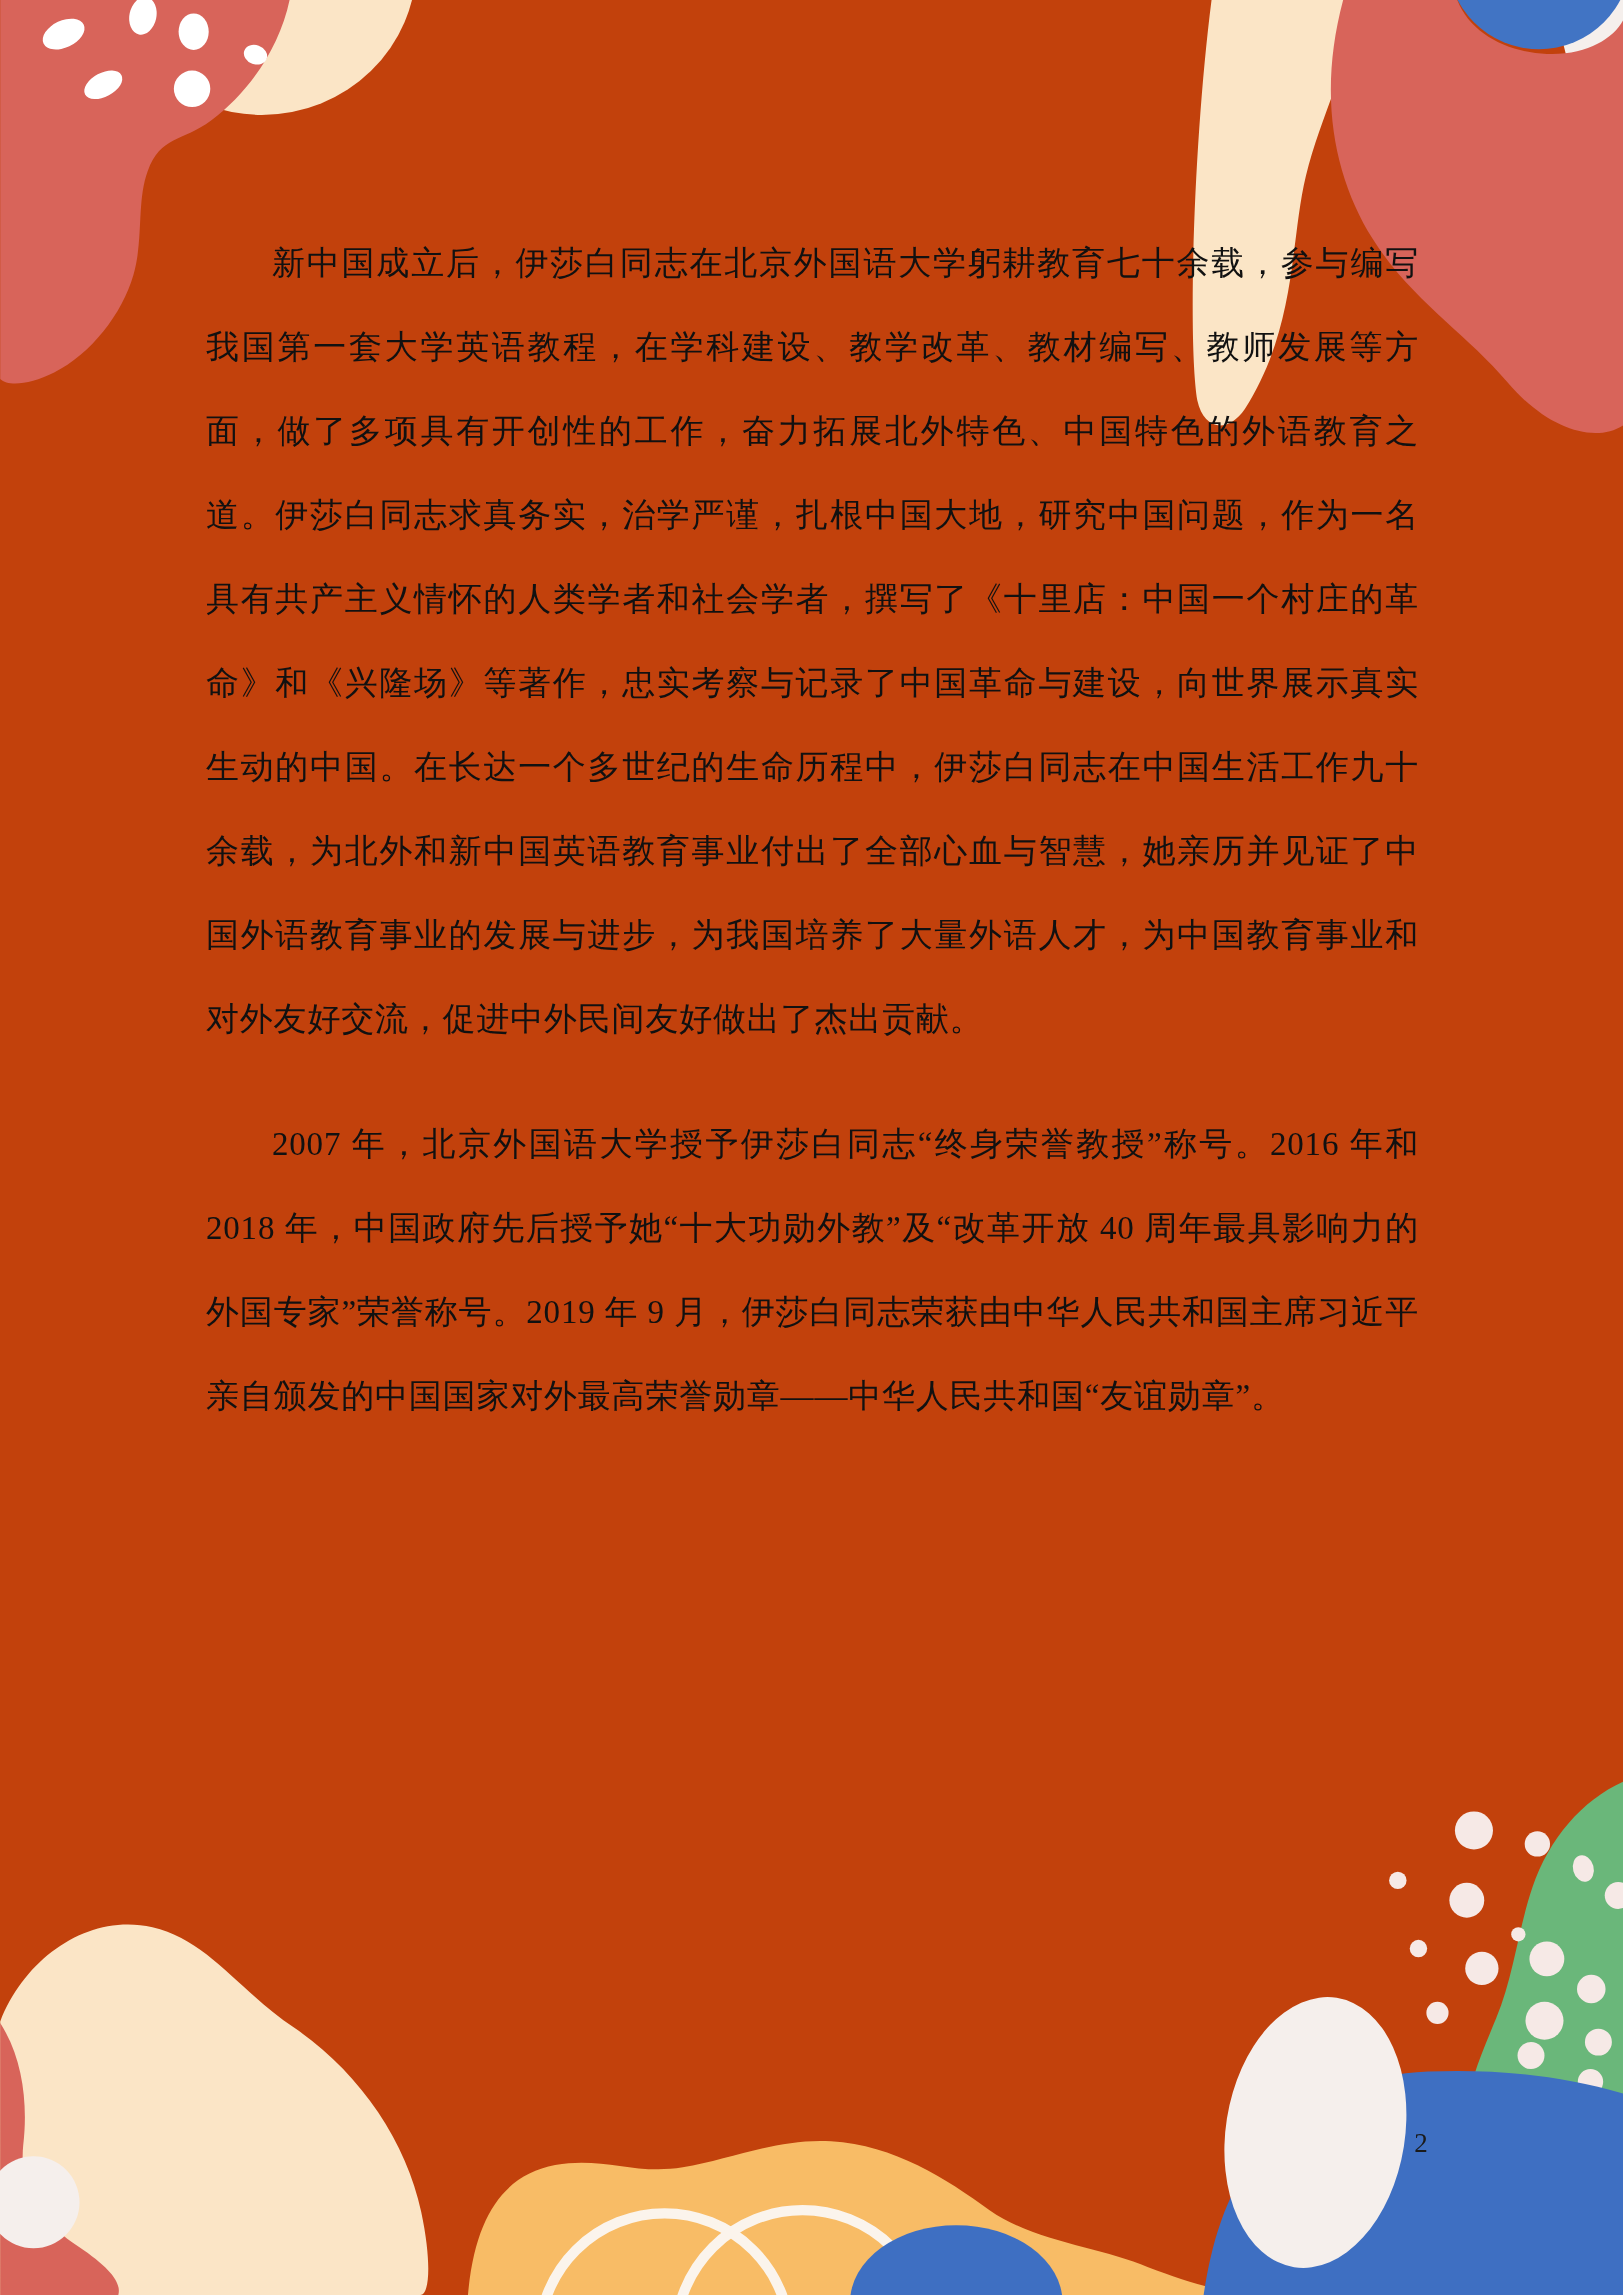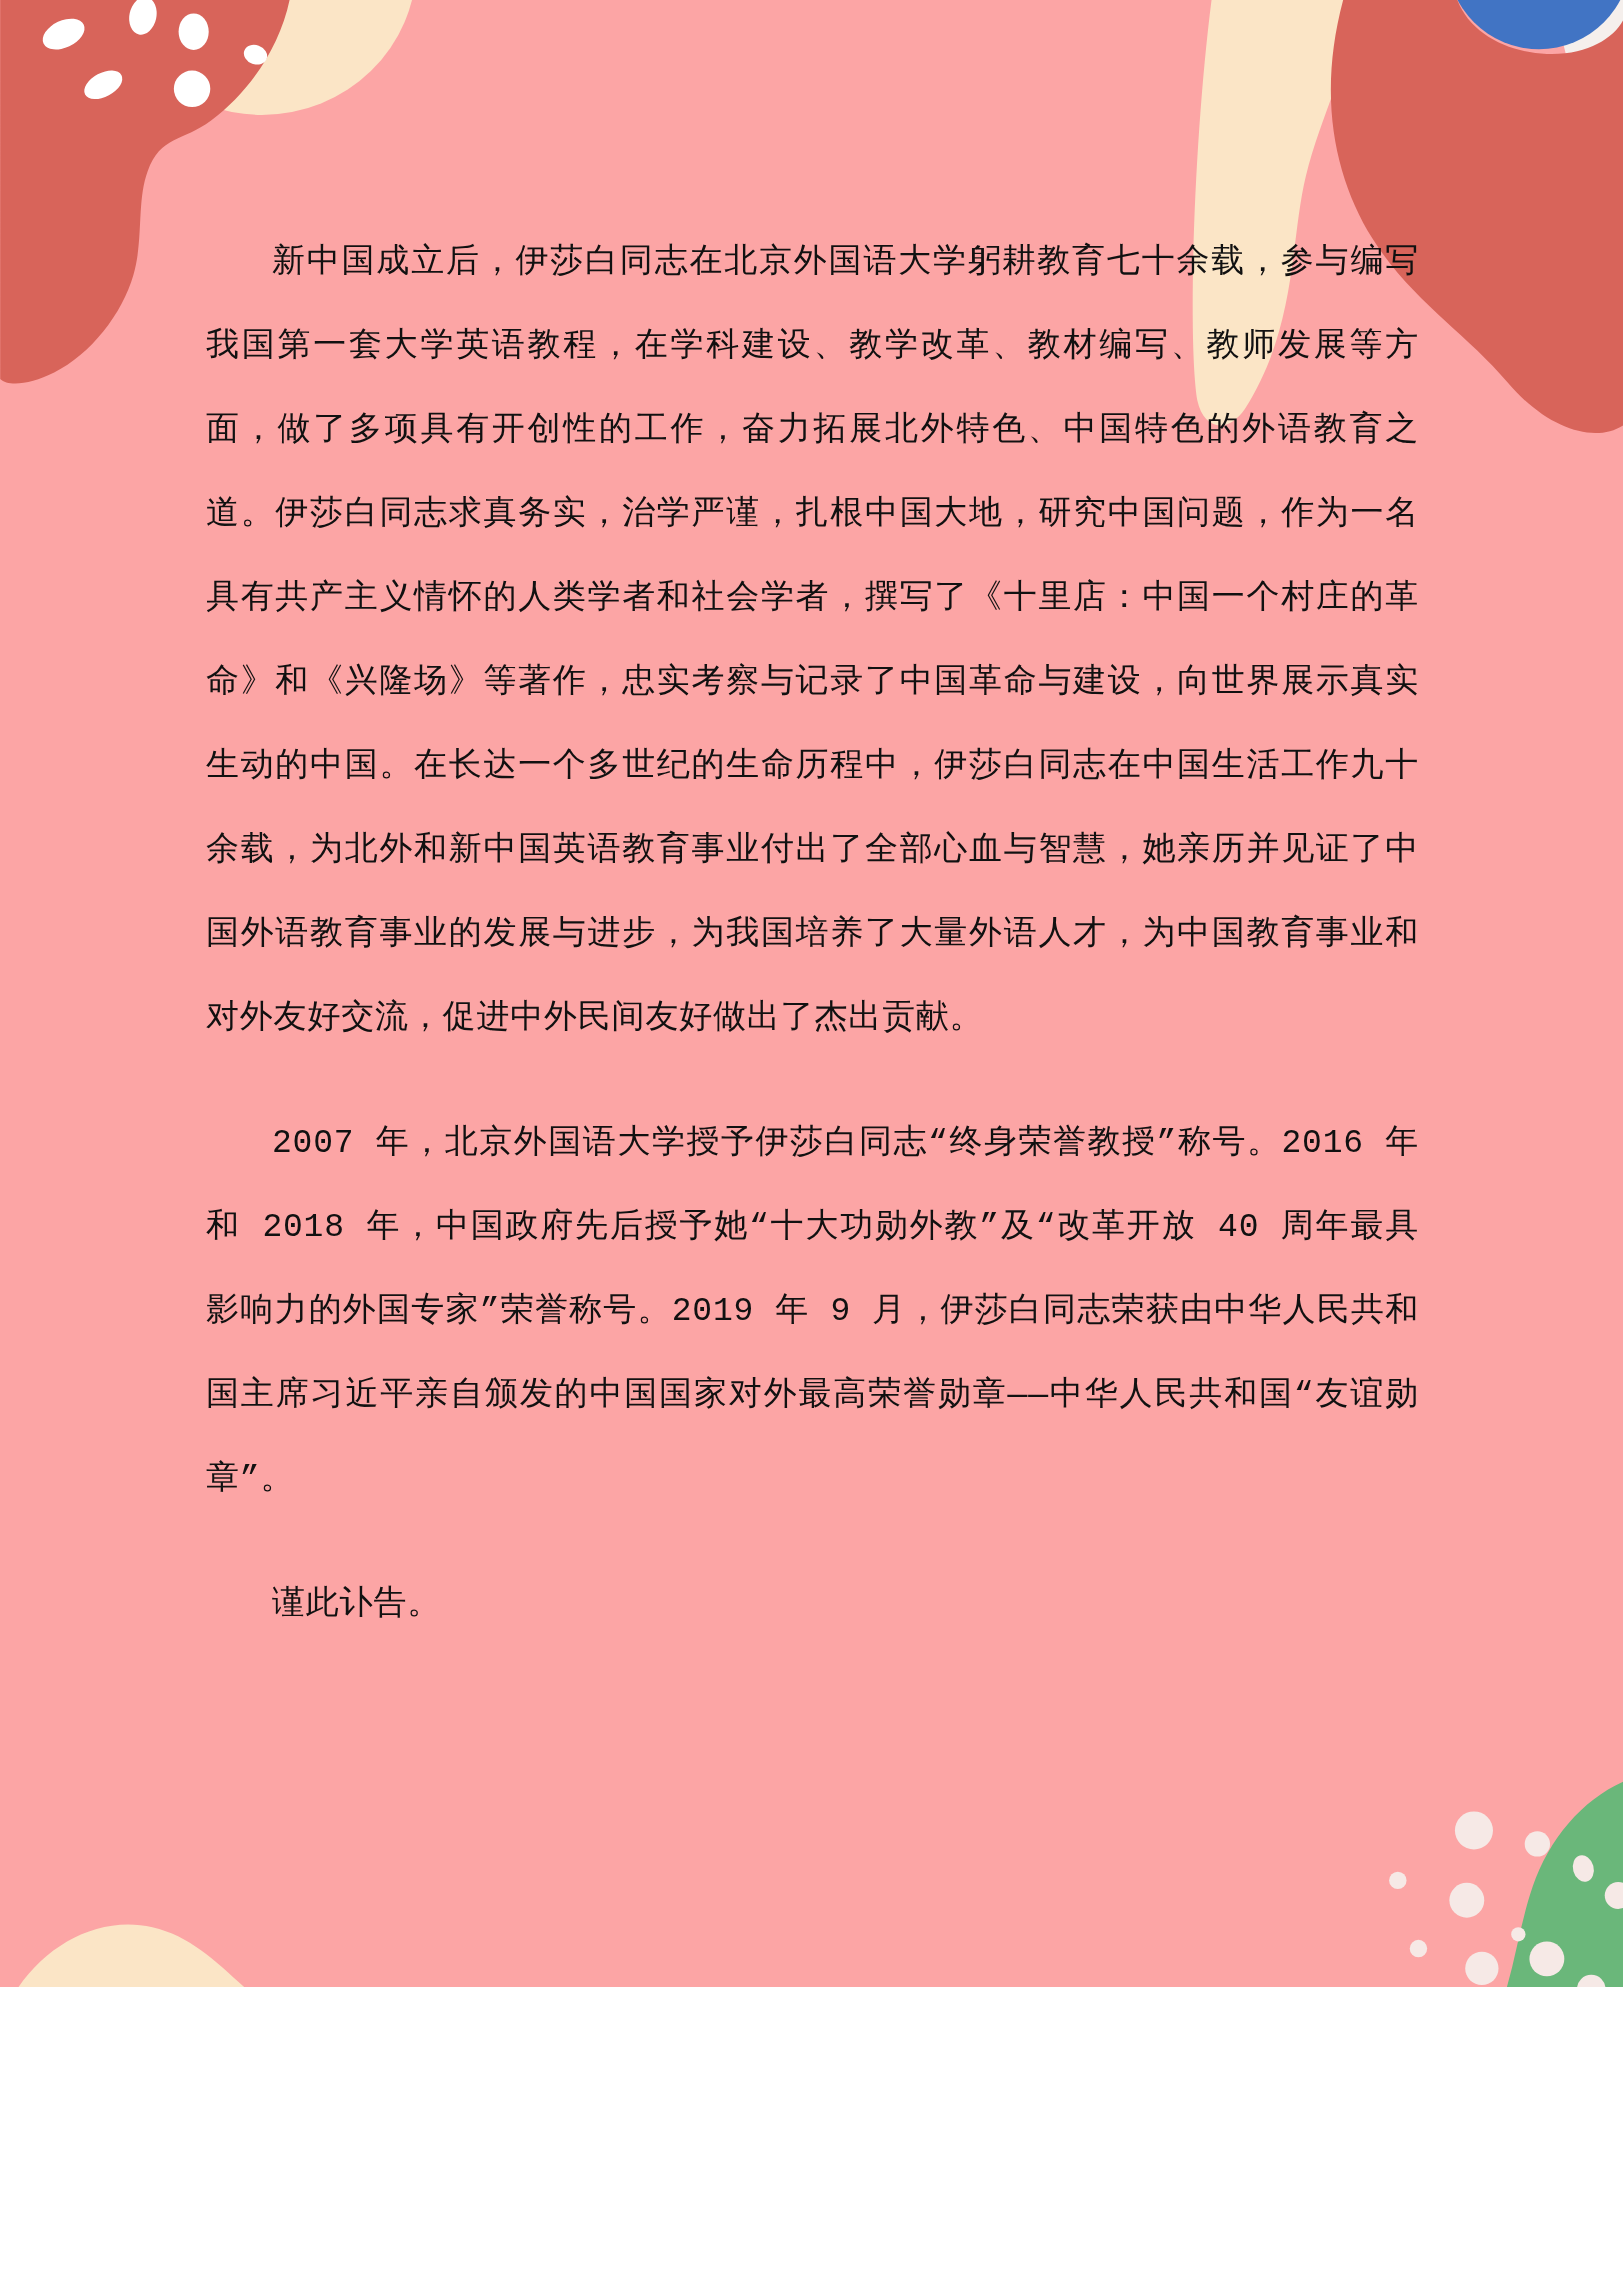--- a/index.html
+++ b/index.html
@@ -3,24 +3,24 @@
 <meta charset="utf-8">
 <style>
   html, body {
     margin: 0;
     padding: 0;
     background: #ffffff;
   }
   .page {
     position: relative;
     width: 1624px;
-    height: 1987px;
-    background: #fca5a5;
+    height: 2295px;
+    background: #c2410c;
     overflow: hidden;
-    font-family: Liberation Mono, monospace;
+    font-family: Liberation Serif, serif;
   }
   .deco {
     position: absolute;
     inset: 0;
     width: 1624px;
     height: 2295px;
     z-index: 0;
     pointer-events: none;
   }
   .doc-text {
@@ -112,19 +112,18 @@
       <circle cx="1869" cy="2483" r="21"></circle>
       <circle cx="1813" cy="2539" r="14"></circle>
     </g>
     <path d="M 1518,2895 C 1529,2822 1549,2760 1591,2711 C 1646,2646 1721,2616 1801,2613 C 1881,2610 1962,2616 2048,2641 L 2048,2895 Z" fill="#3E6FC2"></path>
     <ellipse cx="1659" cy="2690" rx="113" ry="172" transform="rotate(9 1659 2690)" fill="#F5EFEC"></ellipse>
   </svg>
 
   <div class="doc-text">
     <p>新中国成立后，伊莎白同志在北京外国语大学躬耕教育七十余载，参与编写我国第一套大学英语教程，在学科建设、教学改革、教材编写、教师发展等方面，做了多项具有开创性的工作，奋力拓展北外特色、中国特色的外语教育之道。伊莎白同志求真务实，治学严谨，扎根中国大地，研究中国问题，作为一名具有共产主义情怀的人类学者和社会学者，撰写了《十里店：中国一个村庄的革命》和《兴隆场》等著作，忠实考察与记录了中国革命与建设，向世界展示真实生动的中国。在长达一个多世纪的生命历程中，伊莎白同志在中国生活工作九十余载，为北外和新中国英语教育事业付出了全部心血与智慧，她亲历并见证了中国外语教育事业的发展与进步，为我国培养了大量外语人才，为中国教育事业和对外友好交流，促进中外民间友好做出了杰出贡献。</p>
     <p>2007 年，北京外国语大学授予伊莎白同志“终身荣誉教授”称号。2016 年和 2018 年，中国政府先后授予她“十大功勋外教”及“改革开放 40 周年最具影响力的外国专家”荣誉称号。2019 年 9 月，伊莎白同志荣获由中华人民共和国主席习近平亲自颁发的中国国家对外最高荣誉勋章——中华人民共和国“友谊勋章”。</p>
-    <p>谨此讣告。</p>
   </div>
 
   <div class="page-number">2</div>
 
 </div>
 
 
 </body></html>

